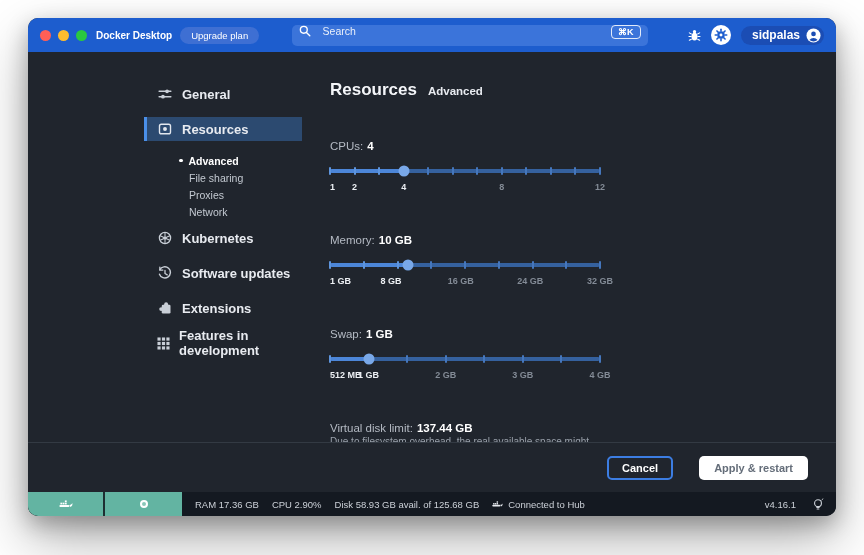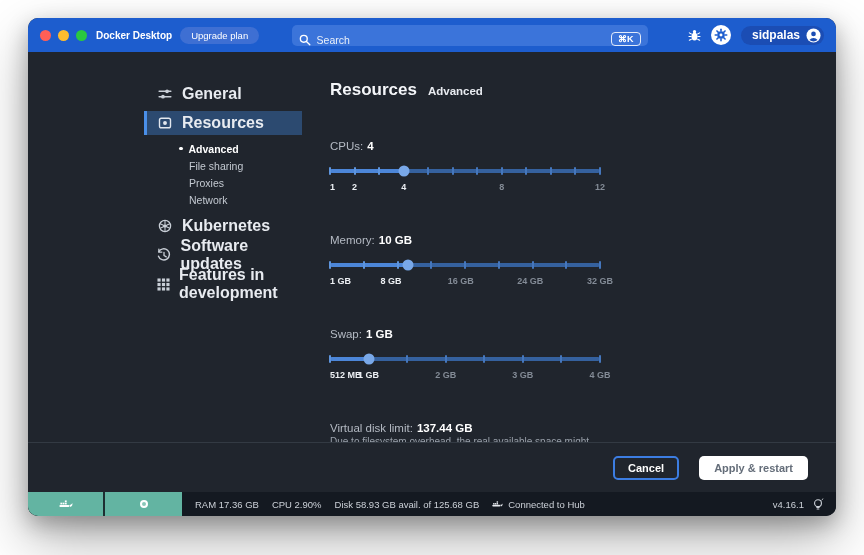--- a/index.html
+++ b/index.html
@@ -12,35 +12,35 @@
   .window{position:absolute;left:28px;top:18px;width:808px;height:498px;border-radius:10px;overflow:hidden;
     background:var(--content);display:flex;flex-direction:column;
     box-shadow:0 8px 22px rgba(0,0,0,.28), 0 24px 55px rgba(0,0,0,.30);}
   
   .titlebar{flex:0 0 34px;background:var(--titlebar);display:flex;align-items:center;padding:0 12px;}
   .lights{display:flex;gap:7px;align-items:center;margin-right:9px;}
   .light{width:11px;height:11px;border-radius:50%;display:inline-block;}
   .light.r{background:#ff5f57;} .light.y{background:#febc2e;} .light.g{background:#2ac840;}
   .app-name{font-size:10px;font-weight:700;color:#fff;white-space:nowrap;}
   .upgrade{margin-left:8px;background:#3e6fd3;border:none;border-radius:10px;padding:3px 11px;font-size:9.5px;color:#fff;font-family:inherit;white-space:nowrap;cursor:pointer;}
-  .search{flex:0 0 356px;margin:0 auto;height:21px;background:var(--search);border-radius:5px;display:flex;align-items:flex-end;padding:0 7px;gap:6px;cursor:text;}
+  .search{flex:0 0 356px;margin:0 auto;height:21px;background:var(--search);border-radius:5px;display:flex;align-items:flex-start;padding:0 7px;gap:12px;cursor:text;}
   .search-text{font-size:10.5px;color:#eaf0fa;}
   .kbd{margin-left:auto;border:1.5px solid rgba(255,255,255,.85);border-radius:4px;font-size:9px;font-weight:700;color:#fff;padding:1px 6px;}
   .tb-right{display:flex;align-items:center;gap:10px;margin-left:8px;}
   .gear-wrap{width:20px;height:20px;border-radius:50%;background:#fff;display:flex;align-items:center;justify-content:center;cursor:pointer;}
   .account{display:flex;align-items:center;gap:6px;background:#1b4db4;border-radius:11px;padding:2px 3px 2px 11px;cursor:pointer;}
   .account-name{font-size:12px;font-weight:700;color:#fff;}
   
   .set-header{flex:0 0 34px;display:flex;align-items:center;justify-content:space-between;padding:0 28px;}
   .set-title{font-size:13px;font-weight:700;color:#f2f4f7;}
   .close-x{font-size:17px;color:#b3b9c2;cursor:pointer;line-height:1;background:none;border:none;font-family:inherit;}
   
   .body{flex:1 1 auto;display:flex;padding-left:116px;overflow:hidden;}
   .sidebar{flex:0 0 158px;padding-top:30px;}
-  .side-item{height:24px;display:flex;align-items:center;gap:9px;padding-left:10px;border-left:3px solid transparent;cursor:pointer;color:#e8ebf0;font-size:16px;font-weight:700;margin-bottom:5px;}
+  .side-item{height:24px;display:flex;align-items:center;gap:9px;padding-left:10px;border-left:3px solid transparent;cursor:pointer;color:#e8ebf0;font-size:13px;font-weight:700;margin-bottom:11px;}
   .side-item.selected{background:var(--sel);border-left-color:var(--accent);}
   .side-item .ico{width:16px;display:flex;justify-content:center;}
   .subs{margin:3px 0 6px 0;}
   .side-sub{height:17px;display:flex;align-items:center;padding-left:45px;font-size:10.5px;color:#c3c9d1;cursor:pointer;}
   .side-sub.on{color:#fff;font-weight:700;}
   .bullet{width:3.5px;height:3.5px;border-radius:50%;background:#fff;margin:0 6px 0 -10px;}
   
   .content{margin-left:28px;padding-top:28px;width:286px;}
   .head-row{display:flex;align-items:baseline;gap:11px;margin-bottom:26px;}
   .h1{font-size:17px;font-weight:700;color:#f4f6f9;}
@@ -53,32 +53,32 @@
   .track{position:relative;height:4px;background:var(--track);border-radius:2px;cursor:pointer;}
   .fill{position:absolute;left:0;top:0;height:4px;background:var(--fill);border-radius:2px;}
   .tick{position:absolute;top:50%;width:2px;height:8px;border-radius:1px;transform:translate(-50%,-50%);background:#4577bd;}
   .tick.on{background:#5e95dd;}
   .handle{position:absolute;top:50%;width:11px;height:11px;border-radius:50%;transform:translate(-50%,-50%);background:var(--handle);cursor:grab;z-index:2;}
   .tick-labels{position:relative;height:12px;margin-top:9px;}
   .tl{position:absolute;top:0;transform:translateX(-50%);white-space:nowrap;font-size:9px;font-weight:700;color:#838b96;}
   .tl.active{color:#edf0f4;}
   .tl.first{transform:none;}
   
-  .action-bar{flex:0 0 50px;border-top:1px solid #333a43;display:flex;align-items:center;justify-content:flex-end;gap:20px;padding-right:28px;}
+  .action-bar{flex:0 0 50px;border-top:1px solid #333a43;display:flex;align-items:center;justify-content:flex-end;gap:26px;padding-right:28px;}
   .btn{font-family:inherit;font-size:11px;font-weight:700;border-radius:5px;cursor:pointer;}
   .btn-cancel{background:transparent;border:2px solid #3c7de2;color:#fff;padding:4px 13px;}
   .btn-apply{background:#ffffff;border:none;color:#646d79;padding:6px 15px;cursor:default;}
   
   .status{flex:0 0 24px;background:var(--sbar);display:flex;align-items:center;font-size:9.5px;color:#ccd1d8;}
   .teal-seg{width:77px;height:100%;background:var(--teal);display:flex;align-items:center;justify-content:center;cursor:pointer;}
   .teal-seg.first{border-right:2px solid rgba(18,23,30,.85);}
   .dot-ring{width:8px;height:8px;border-radius:50%;border:2px solid #fff;background:rgba(255,255,255,.25);}
   .stats{display:flex;align-items:center;gap:13px;margin-left:13px;}
   .hubbed{display:flex;align-items:center;gap:5px;}
-  .status-right{margin-left:auto;display:flex;align-items:center;gap:8px;padding-right:12px;}
+  .status-right{margin-left:auto;display:flex;align-items:center;gap:16px;padding-right:12px;}
 </style>
 </head>
 <body>
 
 <div class="window">
 
   <div class="titlebar">
     <div class="lights">
       <span class="light r"></span>
       <span class="light y"></span>
@@ -202,20 +202,30 @@
         <span class="ico">
           <svg width="14" height="14" viewBox="0 0 15 15">
             <path d="M2 4 A6 6 0 1 1 1.6 8.8" fill="none" stroke="#c9cfd7" stroke-width="1.5" stroke-linecap="round"></path>
             <path d="M2 1.2 V4.4 H5.2" fill="none" stroke="#c9cfd7" stroke-width="1.4" stroke-linecap="round"></path>
             <path d="M7.5 4.6 V8 l2.4 1.5" fill="none" stroke="#c9cfd7" stroke-width="1.4" stroke-linecap="round"></path>
           </svg>
         </span>
         <span>Software updates</span>
       </div>
 
+      <div class="side-item">
+        <span class="ico">
+          <svg width="14" height="14" viewBox="0 0 15 15" fill="#c9cfd7">
+            <rect x="4" y="4" width="9.4" height="9.4" rx="1.4"></rect>
+            <circle cx="8.7" cy="3.4" r="2.1"></circle>
+              <circle cx="3.4" cy="8.7" r="2.1"></circle>
+          </svg>
+        </span>
+        <span>Extensions</span>
+      </div>
 
       <div class="side-item">
         <span class="ico">
           <svg width="13" height="13" viewBox="0 0 14 14" fill="#c9cfd7">
             <rect x="0.5" y="0.5" width="3.4" height="3.4"></rect>
               <rect x="5.3" y="0.5" width="3.4" height="3.4"></rect>
               <rect x="10.1" y="0.5" width="3.4" height="3.4"></rect>
             <rect x="0.5" y="5.3" width="3.4" height="3.4"></rect>
               <rect x="5.3" y="5.3" width="3.4" height="3.4"></rect>
               <rect x="10.1" y="5.3" width="3.4" height="3.4"></rect>

